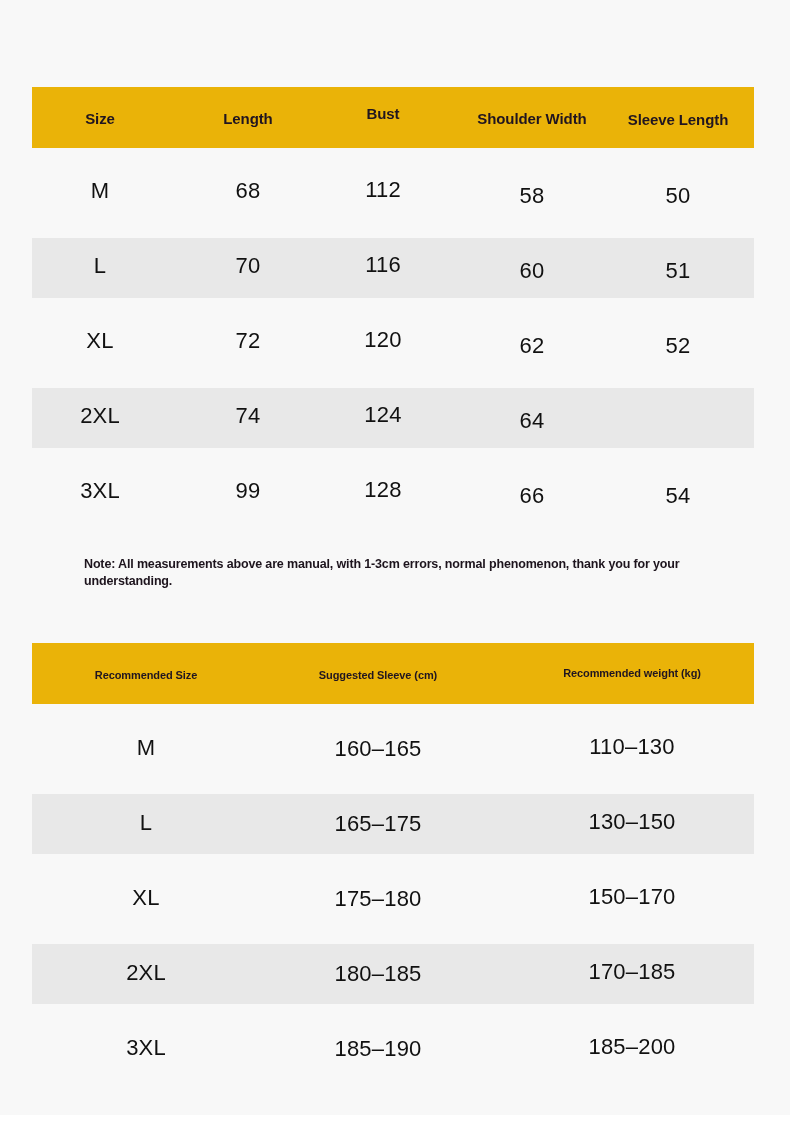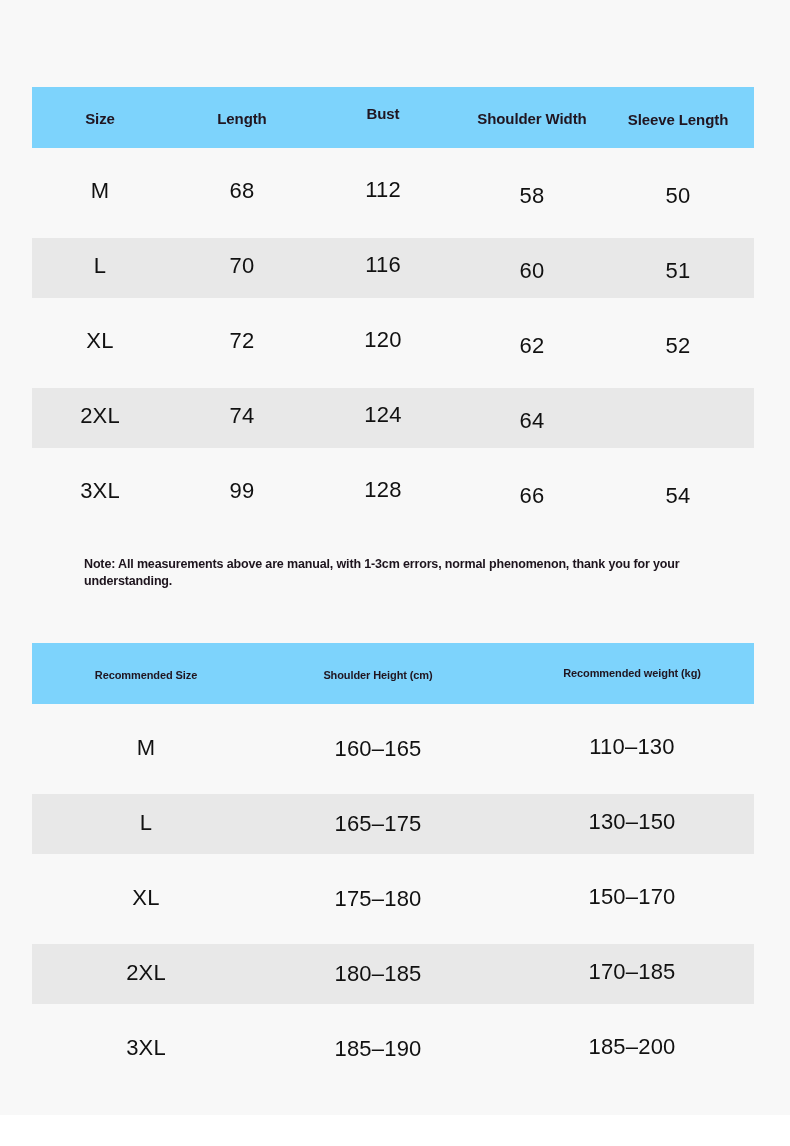--- a/index.html
+++ b/index.html
@@ -40,21 +40,21 @@
     width: 722px;
   }
 
   .row {
     position: relative;
     width: 722px;
     height: 60px;
     box-sizing: border-box;
   }
   .row.head {
-    background: #7dd3fc;
+    background: #eab308;
     height: 61px;
   }
   .row.odd {
     background: #e8e8e8;
   }
   .row.even {
     background: transparent;
   }
   .spacer {
     height: 15px;
@@ -81,21 +81,21 @@
   .row .cell.val {
     font-size: 22px;
     color: #111111;
     font-weight: 400;
     letter-spacing: 0.2px;
   }
 
   
   
   .t1 .c0 { left: 8px;   width: 120px; }
-  .t1 .c1 { left: 150px; width: 120px; }
+  .t1 .c1 { left: 156px; width: 120px; }
   .t1 .c2 { left: 291px; width: 120px; }
   .t1 .c3 { left: 440px; width: 120px; }
   .t1 .c4 { left: 586px; width: 120px; }
 
   
   .t1 .row.head .c0 { transform: translateY(1px); }
   .t1 .row.head .c1 { transform: translateY(1px); }
   .t1 .row.head .c2 { transform: translateY(-4px); }
   .t1 .row.head .c3 { transform: translateY(1px); }
   .t1 .row.head .c4 { transform: translateY(2px); }
@@ -202,21 +202,21 @@
       </div>
 
     </div>
 
     <div id="note">Note: All measurements above are manual, with 1-3cm errors, normal phenomenon, thank you for your understanding.</div>
 
     <div class="table-block t2" style="top:643px;">
 
       <div class="row head">
         <div class="cell c0">Recommended Size</div>
-        <div class="cell c1">Shoulder Height (cm)</div>
+        <div class="cell c1">Suggested Sleeve (cm)</div>
         <div class="cell c2">Recommended weight (kg)</div>
       </div>
 
       <div class="spacer"></div>
 
       <div class="row body even">
         <div class="cell c0 val">M</div>
         <div class="cell c1 val">160–165</div>
         <div class="cell c2 val">110–130</div>
       </div>

